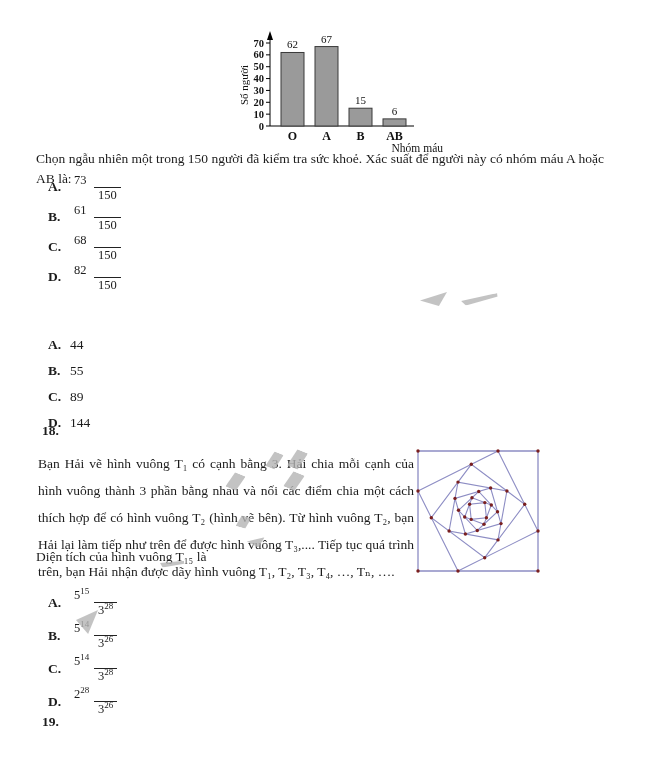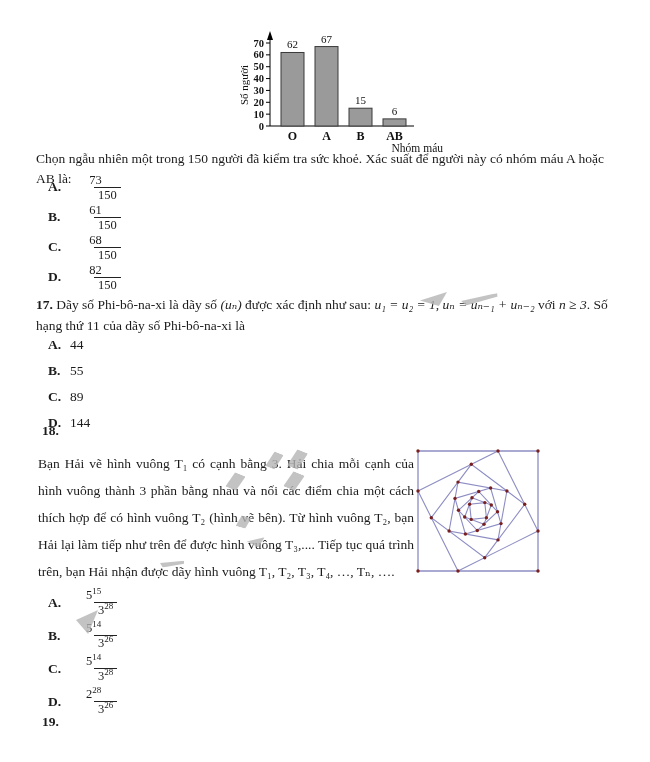--- a/index.html
+++ b/index.html
@@ -12,21 +12,21 @@
   .qnum{font-weight:bold;}
   .math{font-style:italic;}
   
   .chart-wrap{left:232px;top:10px;width:215px;height:150px;}
   
   .q16-text{left:36px;top:149px;width:588px;line-height:20px;}
   .q16-opts{left:48px;top:172px;}
   .q16-opts .opt{height:30px;display:flex;align-items:center;}
   
   .opt-label{font-weight:bold;width:22px;display:inline-block;}
-  .frac{display:inline-block;text-align:center;font-size:12.5px;line-height:1.12;vertical-align:middle;}
+  .frac{display:inline-block;font-size:12.5px;line-height:1.12;vertical-align:middle;}
   .frac .num{display:block;padding:0 4px;}
   .frac .den{display:block;border-top:1px solid #222;padding:0 4px;margin-left:24px;}
   .frac sup{font-size:9px;line-height:0;}
   
   .q17-text{left:36px;top:294px;width:588px;line-height:21px;}
   .q17-opts{left:48px;top:332px;}
   .q17-opts .opt{height:26px;display:flex;align-items:center;}
   
   .q18-number{left:42px;top:423px;}
   .q18-text{left:38px;top:450px;width:376px;line-height:27px;text-align:justify;}
@@ -114,21 +114,20 @@
     </div>
     <div class="opt">
       <span class="opt-label">D.</span>
       <span class="frac">
           <span class="num">82</span>
           <span class="den">150</span>
         </span>
     </div>
   </div>
 
-  <p class="abs q17-text"><span class="qnum">17.</span><span> Dãy số Phi-bô-na-xi là dãy số </span><span class="math">(uₙ)</span><span> được xác định như sau: </span><span class="math">u₁ = u₂ = 1, uₙ = uₙ₋₁ + uₙ₋₂</span><span> với </span><span class="math">n ≥ 3</span><span>. Số hạng thứ 11 của dãy số Phi-bô-na-xi là</span></p>
 
   <div class="abs q17-opts">
     <div class="opt">
       <span class="opt-label">A.</span>
       <span>44</span>
     </div>
     <div class="opt">
       <span class="opt-label">B.</span>
       <span>55</span>
     </div>
@@ -183,20 +182,21 @@
         <circle cx="68.0" cy="75.3" r="1.7" fill="#7a1f1f"></circle>
         <circle cx="48.7" cy="68.0" r="1.7" fill="#7a1f1f"></circle>
         <polygon points="68.8,53.6 70.4,68.8 55.2,70.4 53.6,55.2" fill="none" stroke="#8d8dc4" stroke-width="1.1"></polygon>
         <circle cx="68.8" cy="53.6" r="1.7" fill="#7a1f1f"></circle>
         <circle cx="70.4" cy="68.8" r="1.7" fill="#7a1f1f"></circle>
         <circle cx="55.2" cy="70.4" r="1.7" fill="#7a1f1f"></circle>
         <circle cx="53.6" cy="55.2" r="1.7" fill="#7a1f1f"></circle>
       </svg>
   </div>
 
+  <p class="abs q18-area">Diện tích của hình vuông T₁₅ là</p>
 
   <div class="abs q18-opts">
     <div class="opt">
       <span class="opt-label">A.</span>
       <span class="frac">
           <span class="num"><span>5</span><sup>15</sup></span>
           <span class="den"><span>3</span><sup>28</sup></span>
         </span>
     </div>
     <div class="opt">

